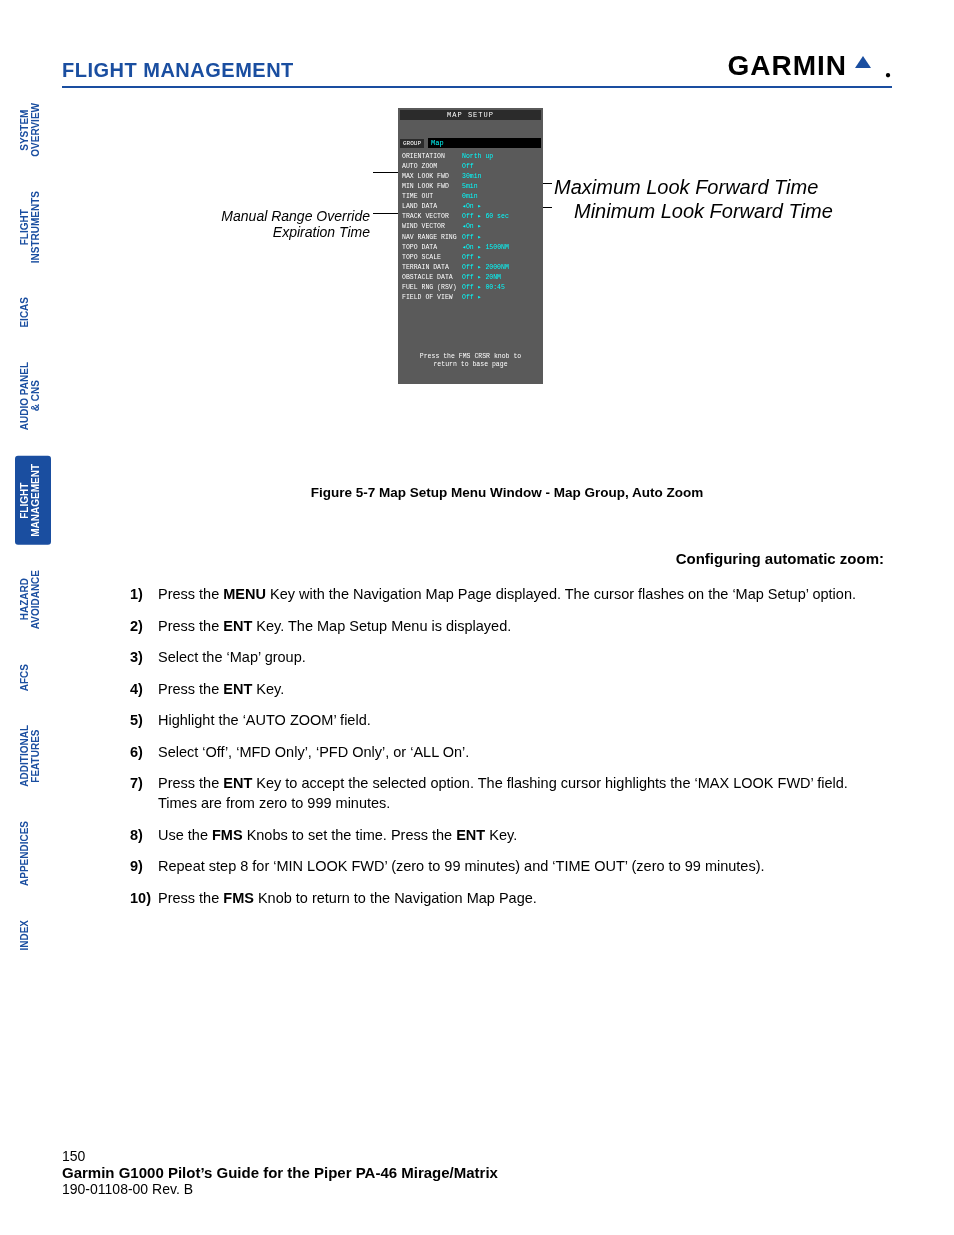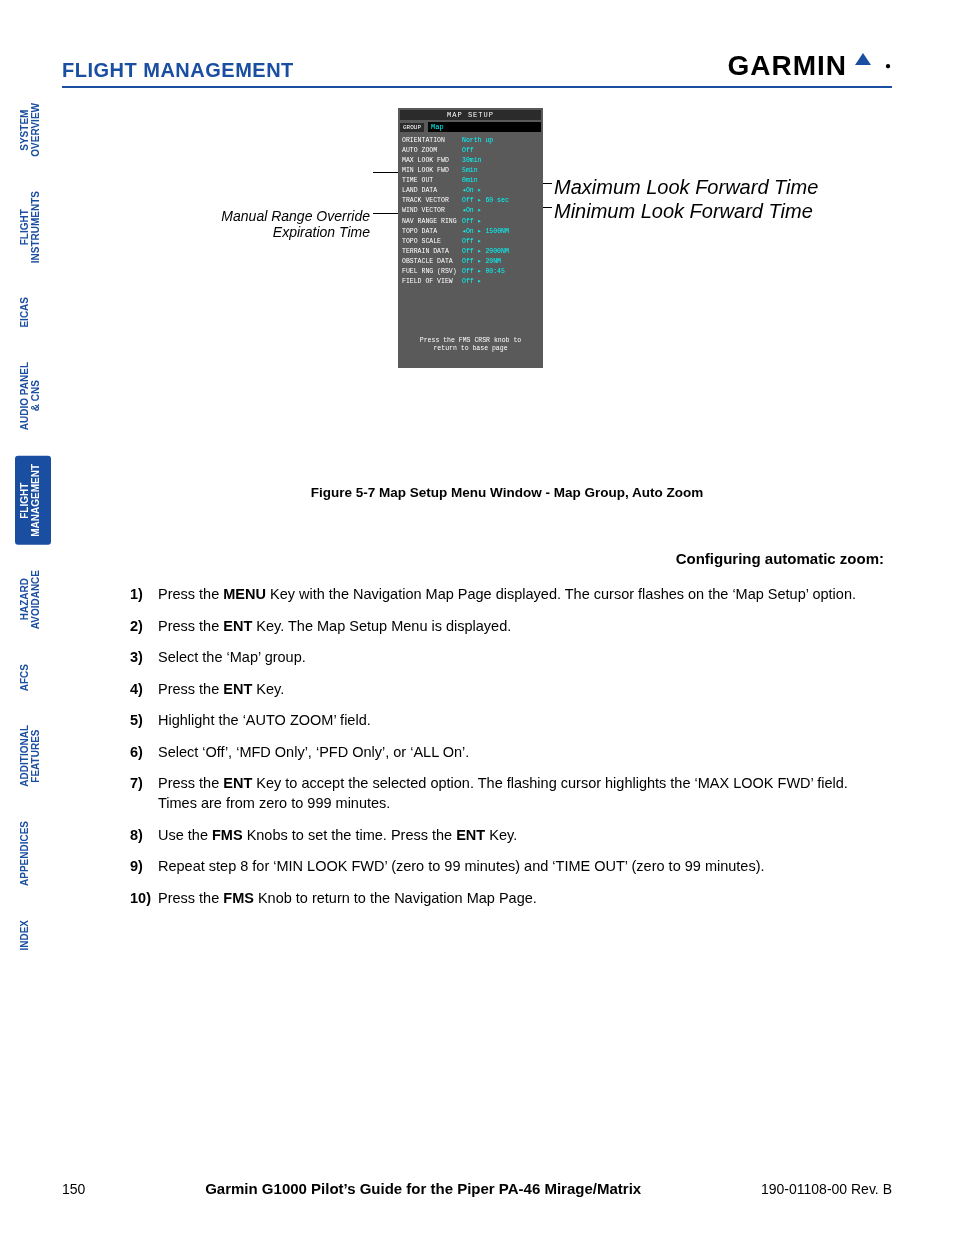--- a/index.html
+++ b/index.html
@@ -27,21 +27,21 @@
     font-weight: 700;
     font-size: 20px;
     letter-spacing: 0.5px;
   }
   .garmin-logo {
     font-family: "Arial Black", Arial, sans-serif;
     font-size: 28px;
     font-weight: 900;
     letter-spacing: 1px;
     display: flex;
-    align-items: center;
+    align-items: flex-end;
     gap: 14px;
     color: #000;
   }
   .garmin-tri {
     width: 0; height: 0;
     border-left: 8px solid transparent;
     border-right: 8px solid transparent;
     border-bottom: 12px solid #1a4ea0;
     margin-bottom: 14px;
     margin-left: -6px;
@@ -114,21 +114,21 @@
     font-size: 7px;
     color: #fff;
     padding: 2px;
   }
   .ms-title {
     background: #2b2b2b;
     text-align: center;
     font-size: 7px;
     letter-spacing: 1px;
     padding: 1px 0;
-    margin-bottom: 2px;
+    margin-bottom: 18px;
   }
   .ms-group-row {
     display: flex;
     align-items: center;
     gap: 4px;
     margin-bottom: 4px;
   }
   .ms-group-lbl {
     background: #2b2b2b;
     padding: 1px 3px;
@@ -201,20 +201,21 @@
   
   .footer {
     position: absolute;
     bottom: 38px;
     left: 62px;
     right: 62px;
     display: flex;
     justify-content: space-between;
     align-items: baseline;
     font-size: 14px;
+    flex-direction: column;
   }
   .footer .center {
     font-weight: 700;
     font-size: 15px;
   }
 </style>
 </head>
 <body>
 
 <div class="header">
@@ -250,21 +251,21 @@
   <div class="figure-area">
 
     <div class="callout-left" style="top:108px; left:-60px; width:300px;">
       <div>Manual Range Override</div>
       <div>Expiration Time</div>
     </div>
     <div class="line" style="top:72px; left:243px; width:27px;"></div>
     <div class="line" style="top:113px; left:243px; width:27px;"></div>
 
     <div class="callout-right" style="top:76px; left:424px;">Maximum Look Forward Time</div>
-    <div class="callout-right" style="top:100px; left:424px;">Minimum Look Forward Time</div>
+    <div class="callout-right" style="top:100px; left:444px;">Minimum Look Forward Time</div>
     <div class="line" style="top:83px; left:405px; width:17px;"></div>
     <div class="line" style="top:107px; left:405px; width:17px;"></div>
 
     <div class="map-setup">
       <div class="ms-title">MAP SETUP</div>
       <div class="ms-group-row">
         <div class="ms-group-lbl">GROUP</div>
         <div class="ms-group-val">Map</div>
       </div>
       <div id="ms-rows">

